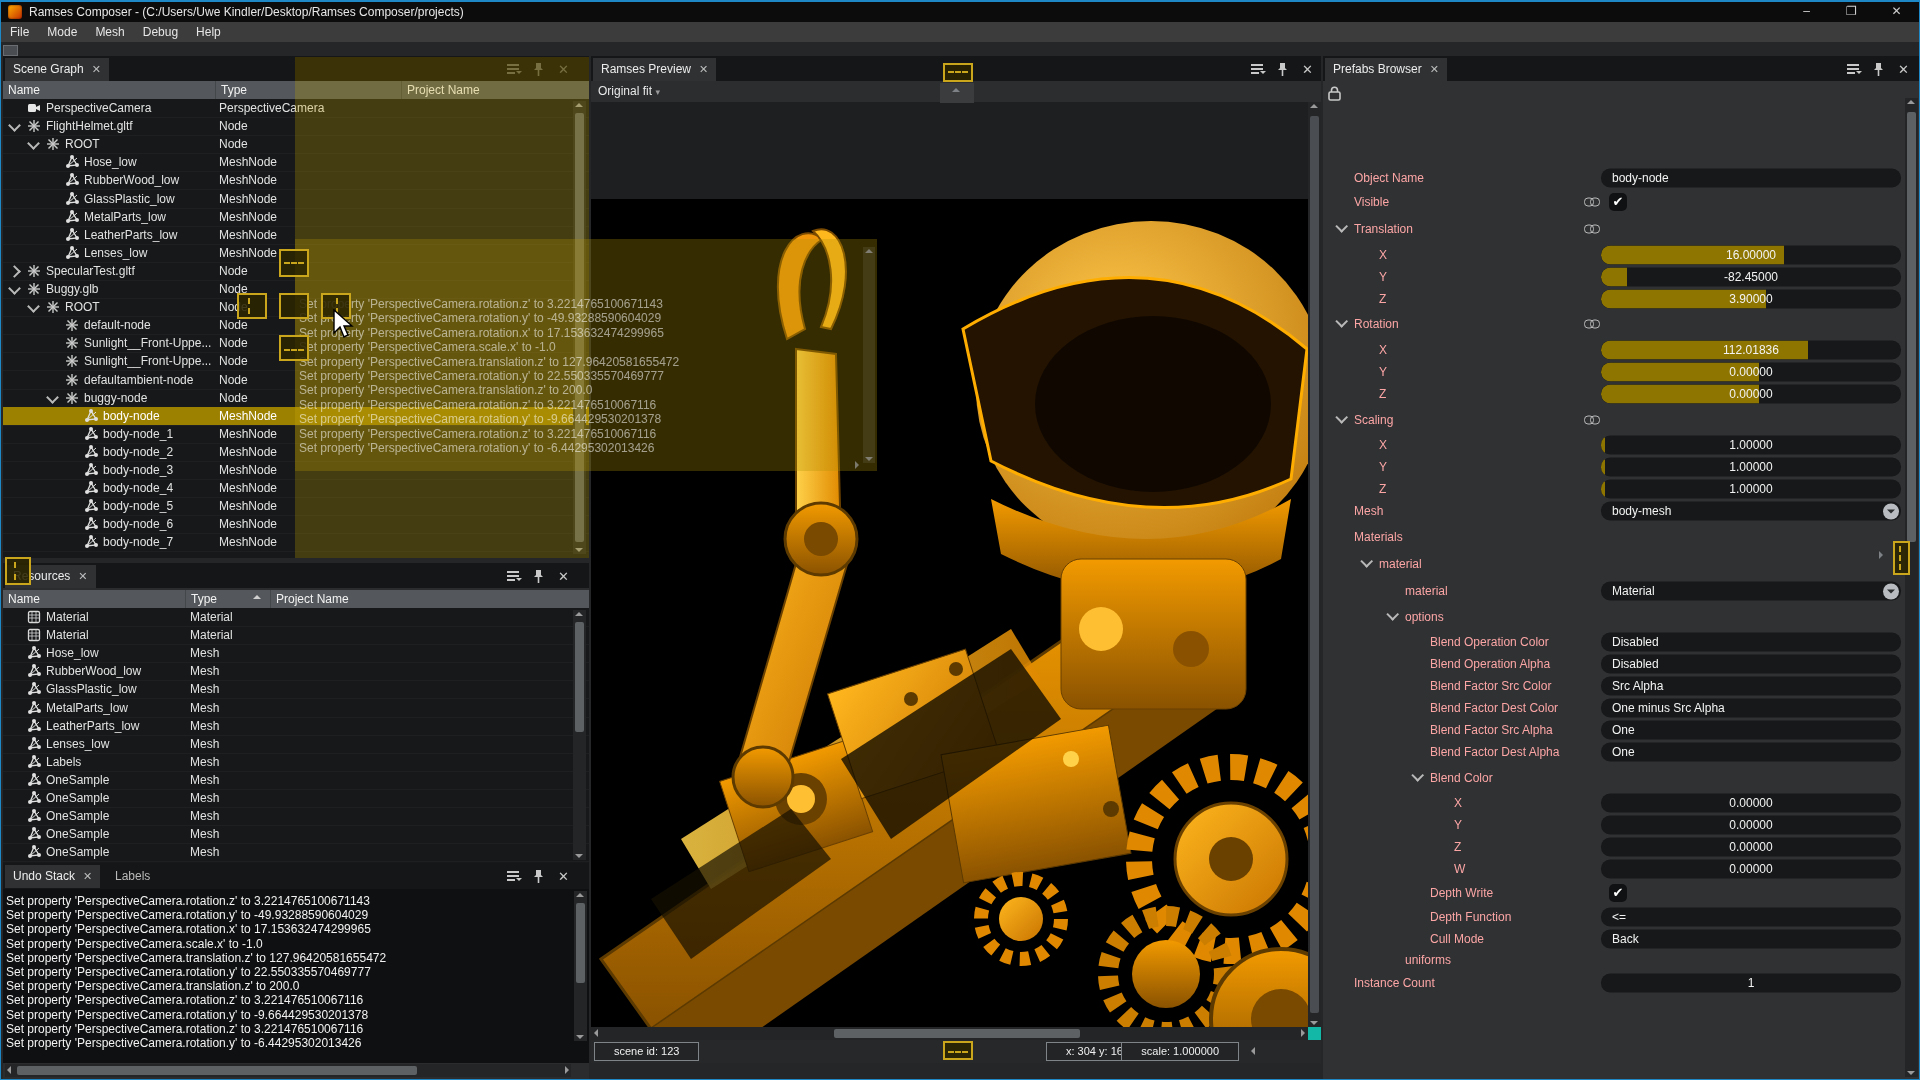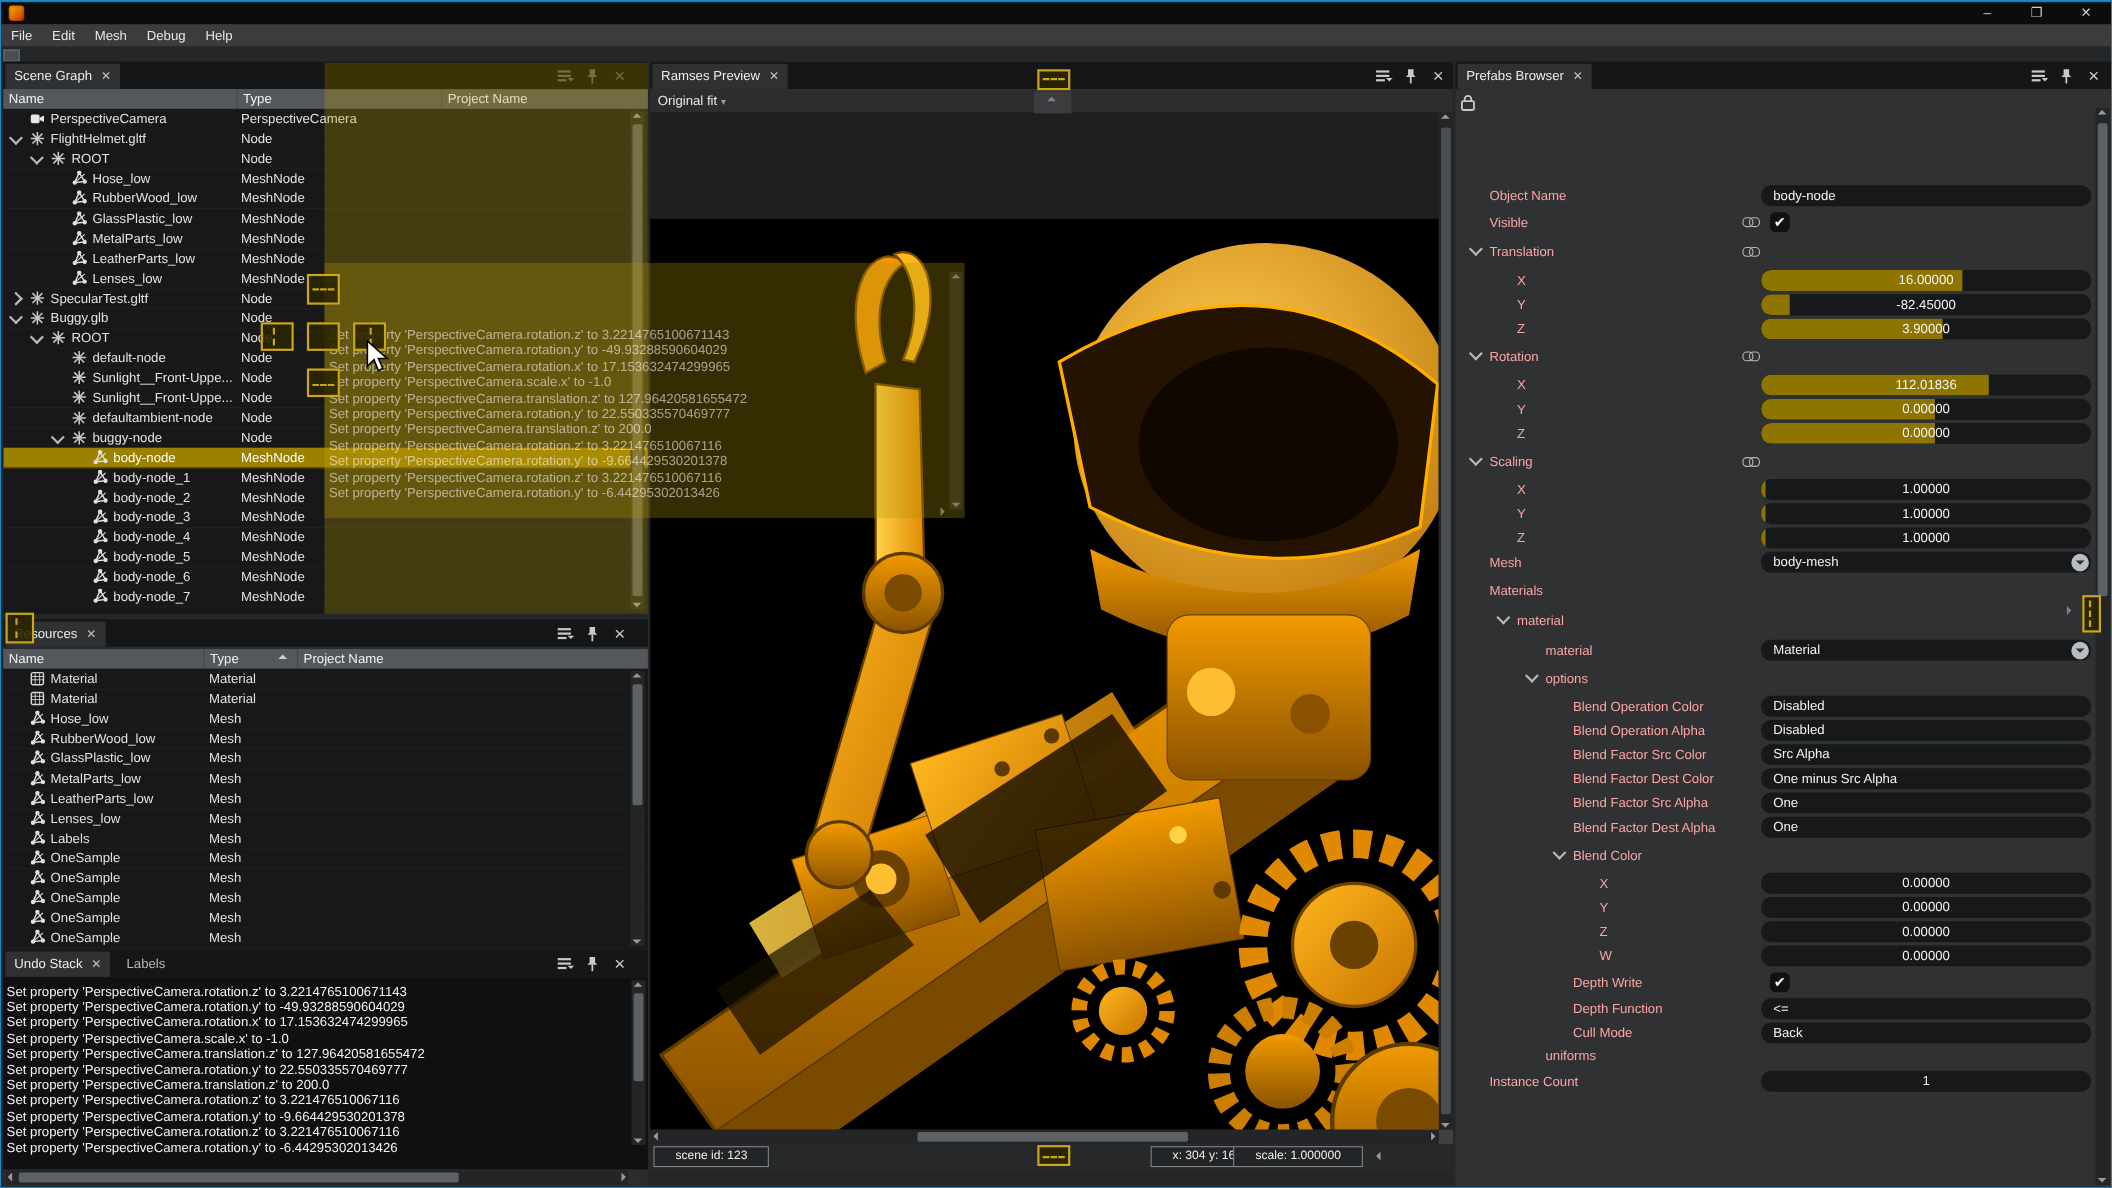--- a/index.html
+++ b/index.html
@@ -82,26 +82,27 @@
   .dropbox .dash-v{position:absolute;top:3px;bottom:3px;width:0;border-left:2px dashed #c9a61b;}
   .edge-arrow-pad{position:absolute;background:#3a3c3e;}
 </style>
 </head>
 <body>
 
 <div id="window">
 
   <div id="titlebar">
     <div id="app-icon"></div>
+    <span id="title-text">Ramses Composer -  (C:/Users/Uwe Kindler/Desktop/Ramses Composer/projects)</span>
     <span class="win-btn" style="right:90px">–</span>
     <span class="win-btn" style="right:45px">❐</span>
     <span class="win-btn" style="right:0">✕</span>
   </div>
 
-  <div id="menubar"><span class="menu-item">File</span><span class="menu-item">Edit</span><span class="menu-item">Mesh</span><span class="menu-item">Debug</span><span class="menu-item">Help</span></div>
+  <div id="menubar"><span class="menu-item">File</span><span class="menu-item">Mode</span><span class="menu-item">Mesh</span><span class="menu-item">Debug</span><span class="menu-item">Help</span></div>
 
   <div class="abs" style="left:2px;top:44px;width:13px;height:9px;background:#4a4e52;border:1px solid #6a6e72;"></div>
 
   <div class="panel" id="scenegraph-panel" style="left:2px;top:55px;width:586px;height:502px;">
     <div class="tabbar">
       <div class="tab" style="left:2px">
         <span>Scene Graph</span><span class="x">✕</span>
       </div>
       <div class="panel-icons" style="right:18px">
           <span class="mini-icon hamburger">
@@ -723,21 +724,21 @@
       <div class="sb-handle" style="left:2px;right:2px;top:12px;height:80px"></div>
       <i class="arr down" style="left:2px;bottom:2px"></i>
     </div>
     <div class="hscroll" style="left:2px;right:18px;bottom:2px">
       <i class="arr left" style="left:2px;top:2px"></i>
       <div class="sb-handle" style="top:2px;bottom:2px;left:12px;width:400px"></div>
       <i class="arr right" style="right:2px;top:2px"></i>
     </div>
   </div>
 
-  <div class="panel" id="preview-panel" style="left:590px;top:55px;width:730px;height:1007px;background:#404040;">
+  <div class="panel" id="preview-panel" style="left:590px;top:55px;width:730px;height:1007px;background:#14b8a6;">
     <div class="tabbar">
       <div class="tab" style="left:2px">
         <span>Ramses Preview</span><span class="x">✕</span>
       </div>
       <div class="panel-icons" style="right:6px">
           <span class="mini-icon hamburger">
             <span></span>
             <span></span>
             <span></span>
             <i></i>

